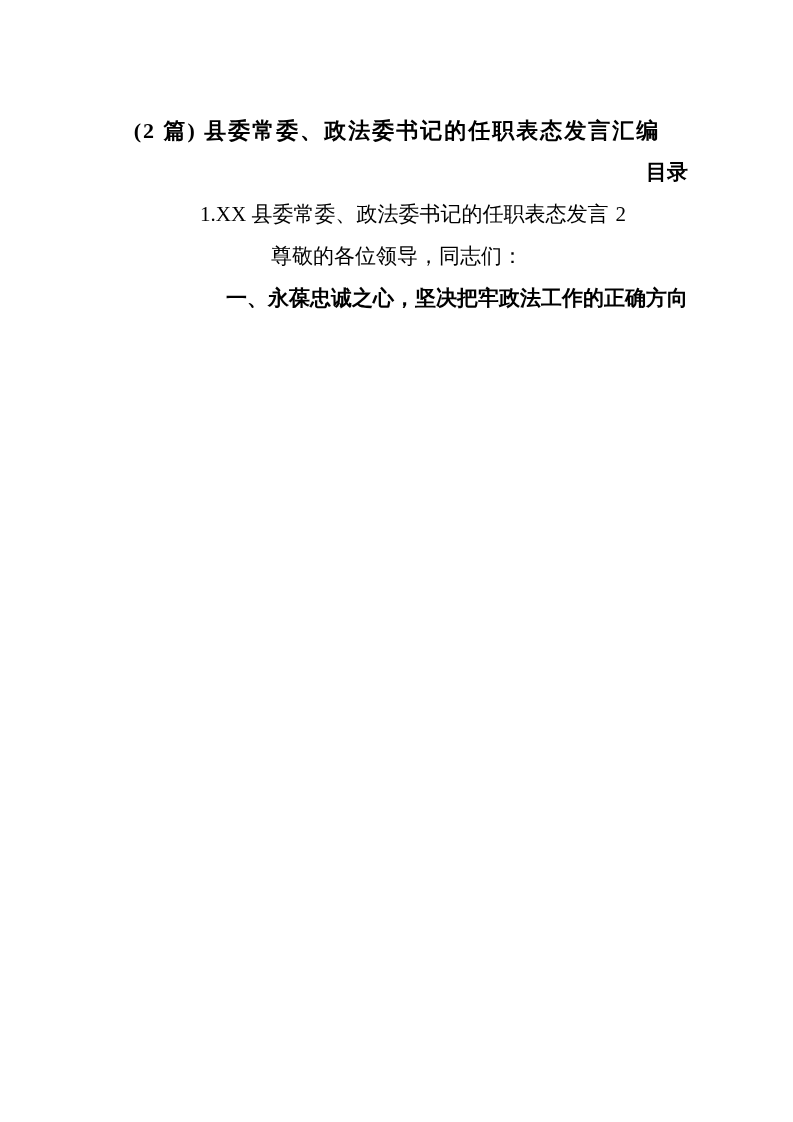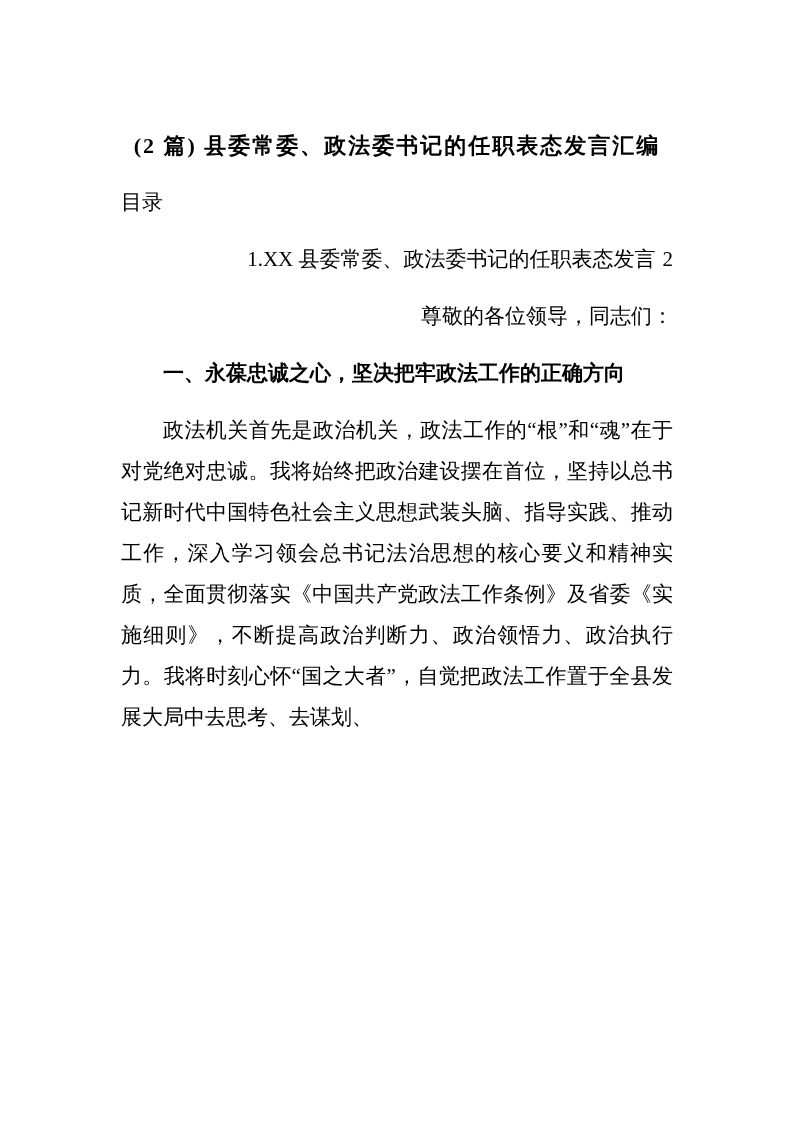--- a/index.html
+++ b/index.html
@@ -17,52 +17,52 @@
     width: 793px;
     height: 1122px;
     padding: 109px 104px 0 105px;
     background: #ffffff;
     color: #000000;
     font-family: "Liberation Serif", "DejaVu Serif", serif;
     font-size: 21px;
     line-height: 41px;
   }
   .page h1, .page p, .page div {
-    margin: 16px;
+    margin: 1px;
     padding: 0;
   }
   .doc-title {
     font-size: 22px;
     font-weight: bold;
     text-align: center;
     letter-spacing: 2px;
     white-space: nowrap;
   }
   .center-bold {
-    font-weight: normal;
-    text-align: left;
+    font-weight: bold;
+    text-align: right;
   }
   .toc-item {
     text-indent: 32px;
-    text-align: right;
+    text-align: center;
   }
   .toc-page-num {
     margin-left: 7px;
   }
   .salutation {
-    text-align: right;
+    text-align: center;
   }
   .para {
     text-align: justify;
     text-indent: 42px;
   }
   .section-heading {
     font-weight: bold;
     text-indent: 42px;
-    text-align: left;
+    text-align: right;
   }
 </style>
 </head>
 <body>
 
 <div class="page">
 
   <h1 class="doc-title">(2 篇) 县委常委、政法委书记的任职表态发言汇编</h1>
 
   <div class="center-bold">目录</div>
@@ -71,15 +71,14 @@
     <span>1.XX 县委常委、政法委书记的任职表态发言</span><span class="toc-page-num">2</span>
   </div>
 
 
 
   <div class="salutation">尊敬的各位领导，同志们：</div>
 
 
   <div class="section-heading">一、永葆忠诚之心，坚决把牢政法工作的正确方向</div>
 
-  <p class="para">政法机关首先是政治机关，政法工作的“根”和“魂”在于对党绝对忠诚。我将始终把政治建设摆在首位，坚持以总书记新时代中国特色社会主义思想武装头脑、指导实践、推动工作，深入学习领会总书记法治思想的核心要义和精神实质，全面贯彻落实《中国共产党政法工作条例》及省委《实施细则》，不断提高政治判断力、政治领悟力、政治执行力。我将时刻心怀“国之大者”，自觉把政法工作置于全县发展大局中去思考、去谋划、</p>
 
 </div>
 
 </body></html>

